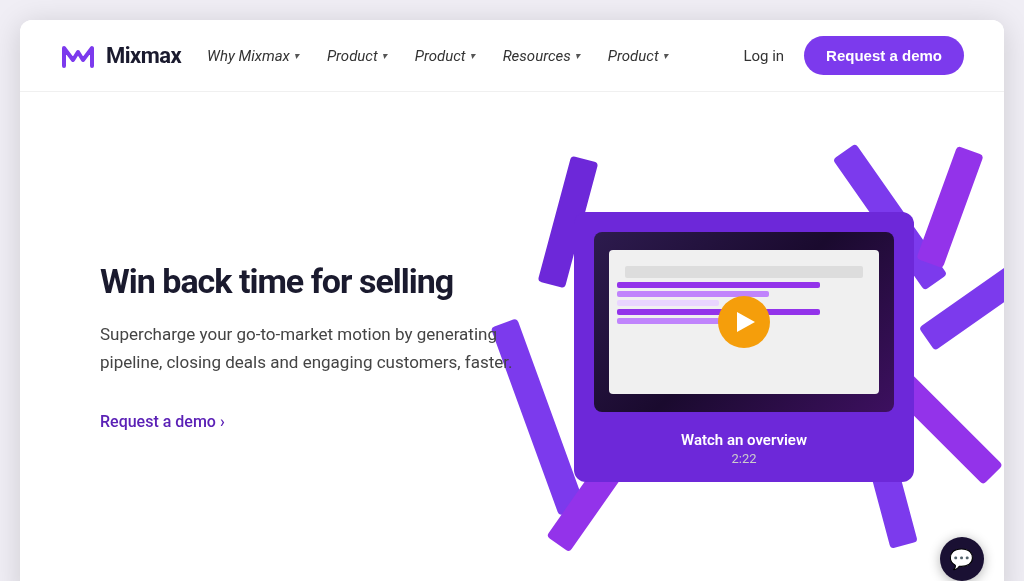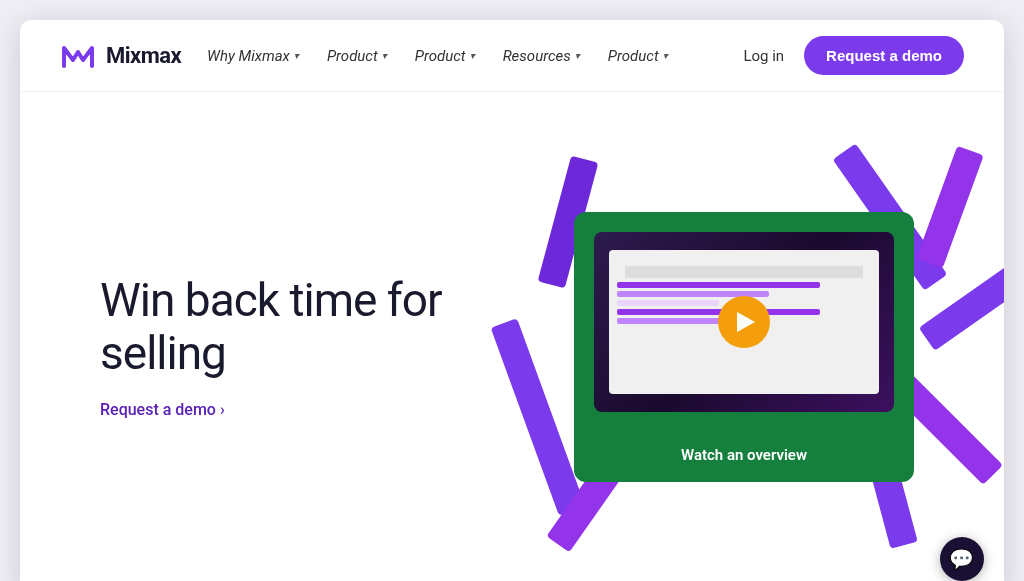--- a/index.html
+++ b/index.html
@@ -122,22 +122,22 @@
       overflow: hidden;
     }
 
     .hero-content {
       flex: 0 0 auto;
       max-width: 460px;
       z-index: 2;
     }
 
     .hero-title {
-      font-size: 46px;
-      font-weight: 400;
+      font-size: 34px;
+      font-weight: 700;
       color: #1a1a2e;
       line-height: 1.15;
       margin-bottom: 20px;
       letter-spacing: -1px;
     }
 
     .hero-subtitle {
       font-size: 17px;
       color: #444;
       line-height: 1.6;
@@ -271,21 +271,21 @@
     }
 
     
     .video-card {
       position: absolute;
       top: 50%;
       left: 50%;
       transform: translate(-50%, -50%);
       width: 340px;
       height: 270px;
-      background: #15803d;
+      background: #6d28d9;
       border-radius: 12px;
       overflow: hidden;
       display: flex;
       flex-direction: column;
       align-items: center;
       justify-content: flex-end;
       z-index: 3;
     }
 
     .screen-mockup {
@@ -434,20 +434,21 @@
 
     <div class="nav-actions">
       <span class="login-link">Log in</span>
       <button class="request-demo-btn">Request a demo</button>
     </div>
   </header>
 
   <section class="hero">
     <div class="hero-content">
       <h1 class="hero-title">Win back time for selling</h1>
+      <p class="hero-subtitle">Supercharge your go-to-market motion by generating pipeline, closing deals and engaging customers, faster.</p>
       <div class="hero-cta">
         <span class="request-demo-link">
           <span>Request a demo</span>
           <span>›</span>
         </span>
       </div>
     </div>
 
     <div class="hero-visual">
       <div class="video-card-wrapper">
@@ -474,20 +475,21 @@
               </div>
             </div>
 
             <div class="play-button">
               <div class="play-triangle"></div>
             </div>
           </div>
 
           <div class="video-info">
             <div class="video-title">Watch an overview</div>
+            <div class="video-duration">2:22</div>
           </div>
         </div>
 
       </div>
     </div>
 
   </section>
 
   <div class="chat-bubble">
     <span class="chat-icon-inner">💬</span>

